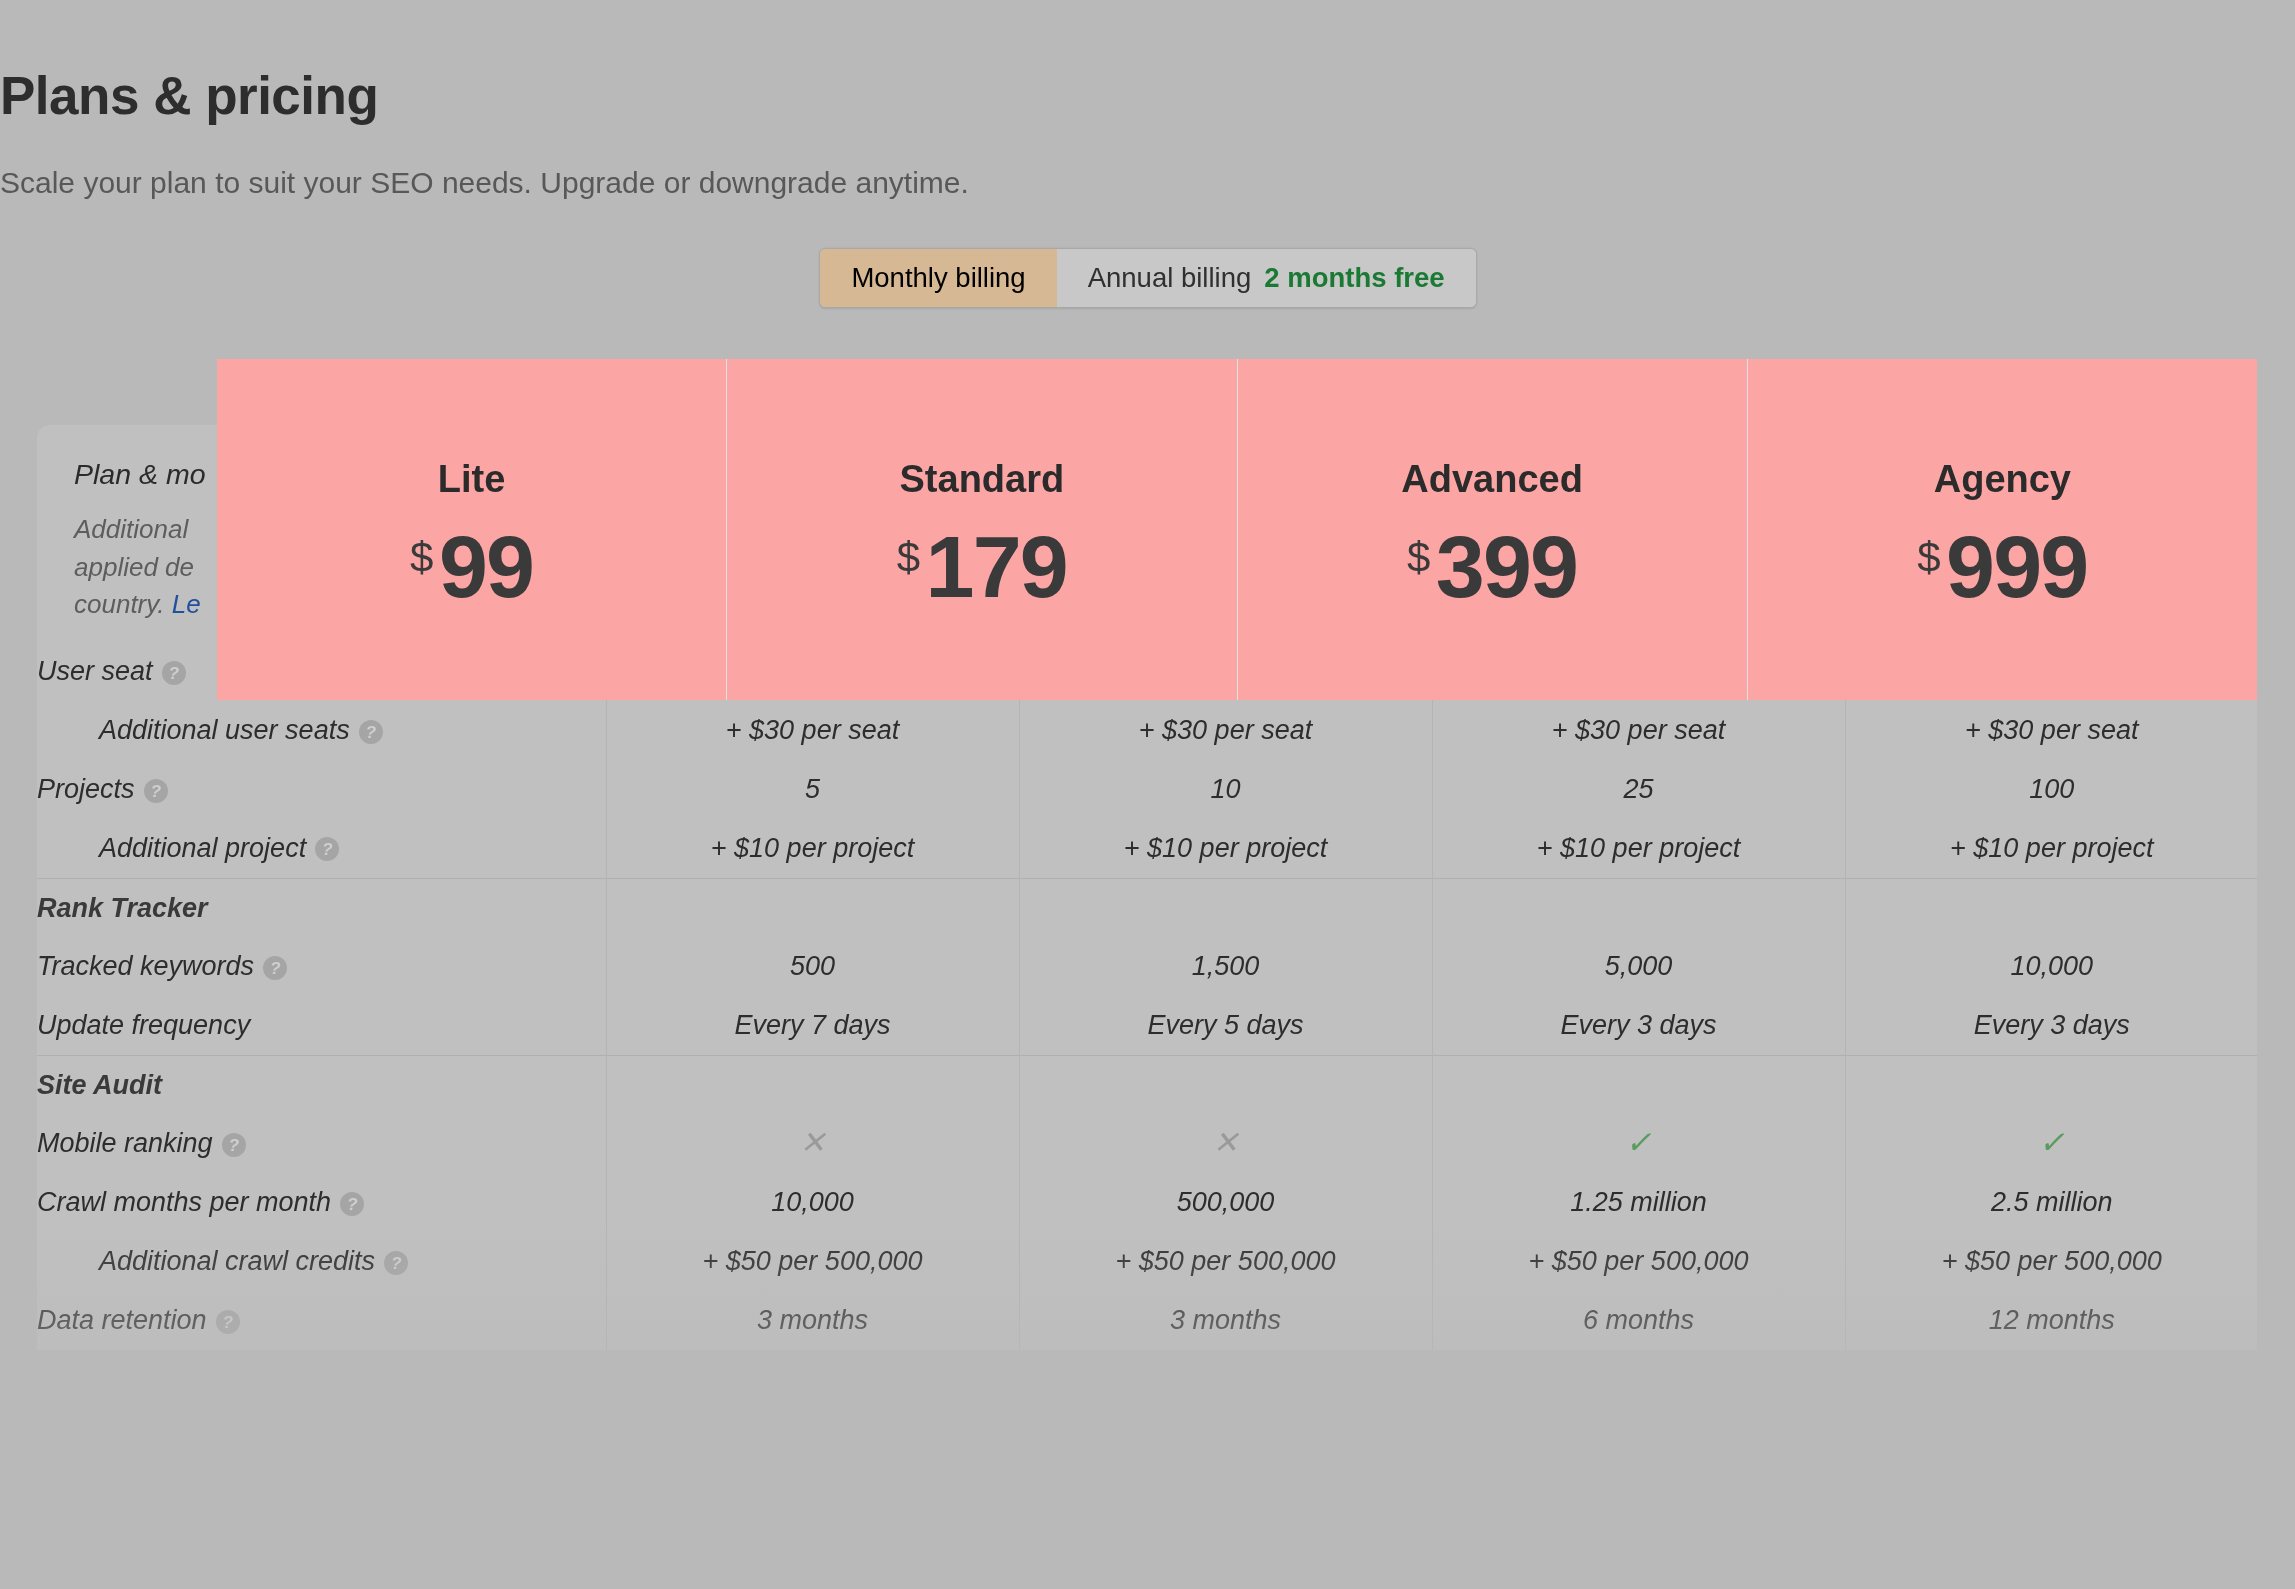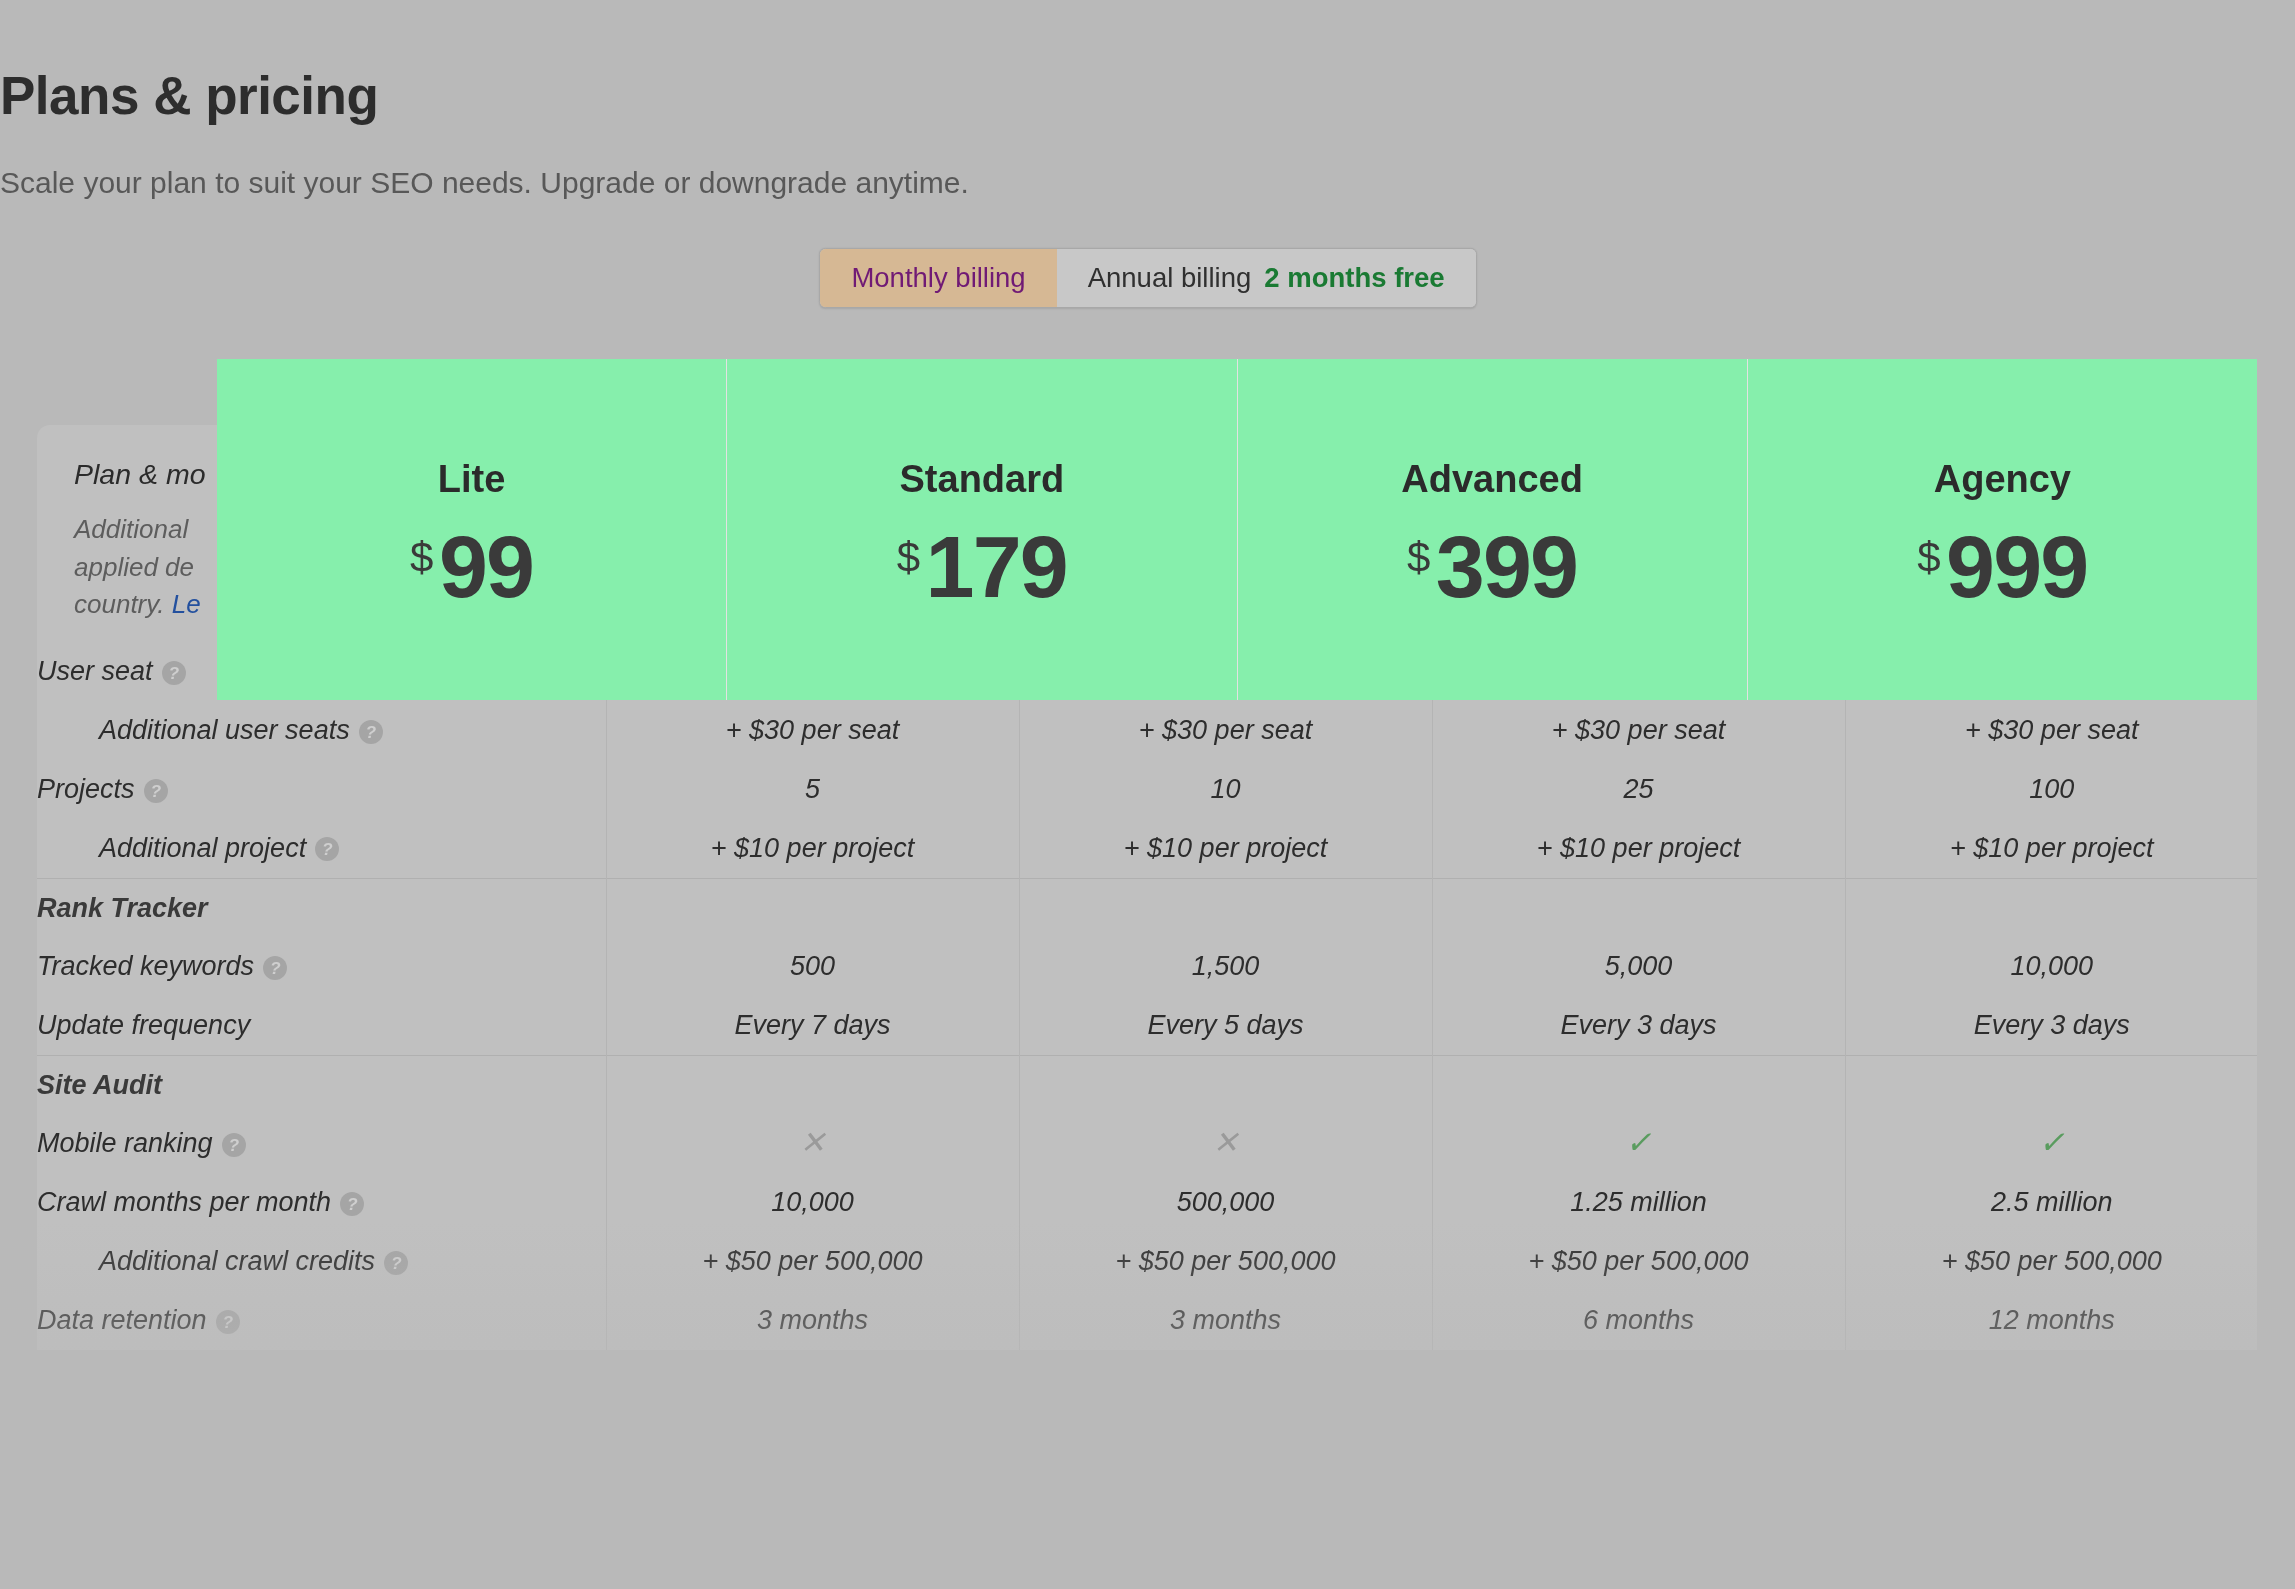--- a/index.html
+++ b/index.html
@@ -51,21 +51,21 @@
   .billing-tab {
     padding: 13px 31px;
     font-size: 27.5px;
     line-height: 1.15;
     white-space: nowrap;
     cursor: pointer;
     color: #303030;
   }
   .billing-tab.active {
     background: #d6b894;
-    color: #701a75;
+    color: #000000;
   }
   .billing-tab.inactive {
     background: #c8c8c8;
   }
   .billing-badge {
     color: #1a7a33;
     font-weight: bold;
     margin-left: 13px;
   }
 
@@ -164,21 +164,21 @@
     z-index: 5;
   }
 
   
   .plans-card {
     position: absolute;
     left: 217px;
     top: 359px;
     width: 2040px;
     height: 341px;
-    background: #86efac;
+    background: #fca5a5;
     display: flex;
     z-index: 10;
   }
   .plan-col {
     flex: 1 1 0;
     border-right: 0.9px solid #e2e2e2;
     display: flex;
     flex-direction: column;
     align-items: center;
     justify-content: center;

